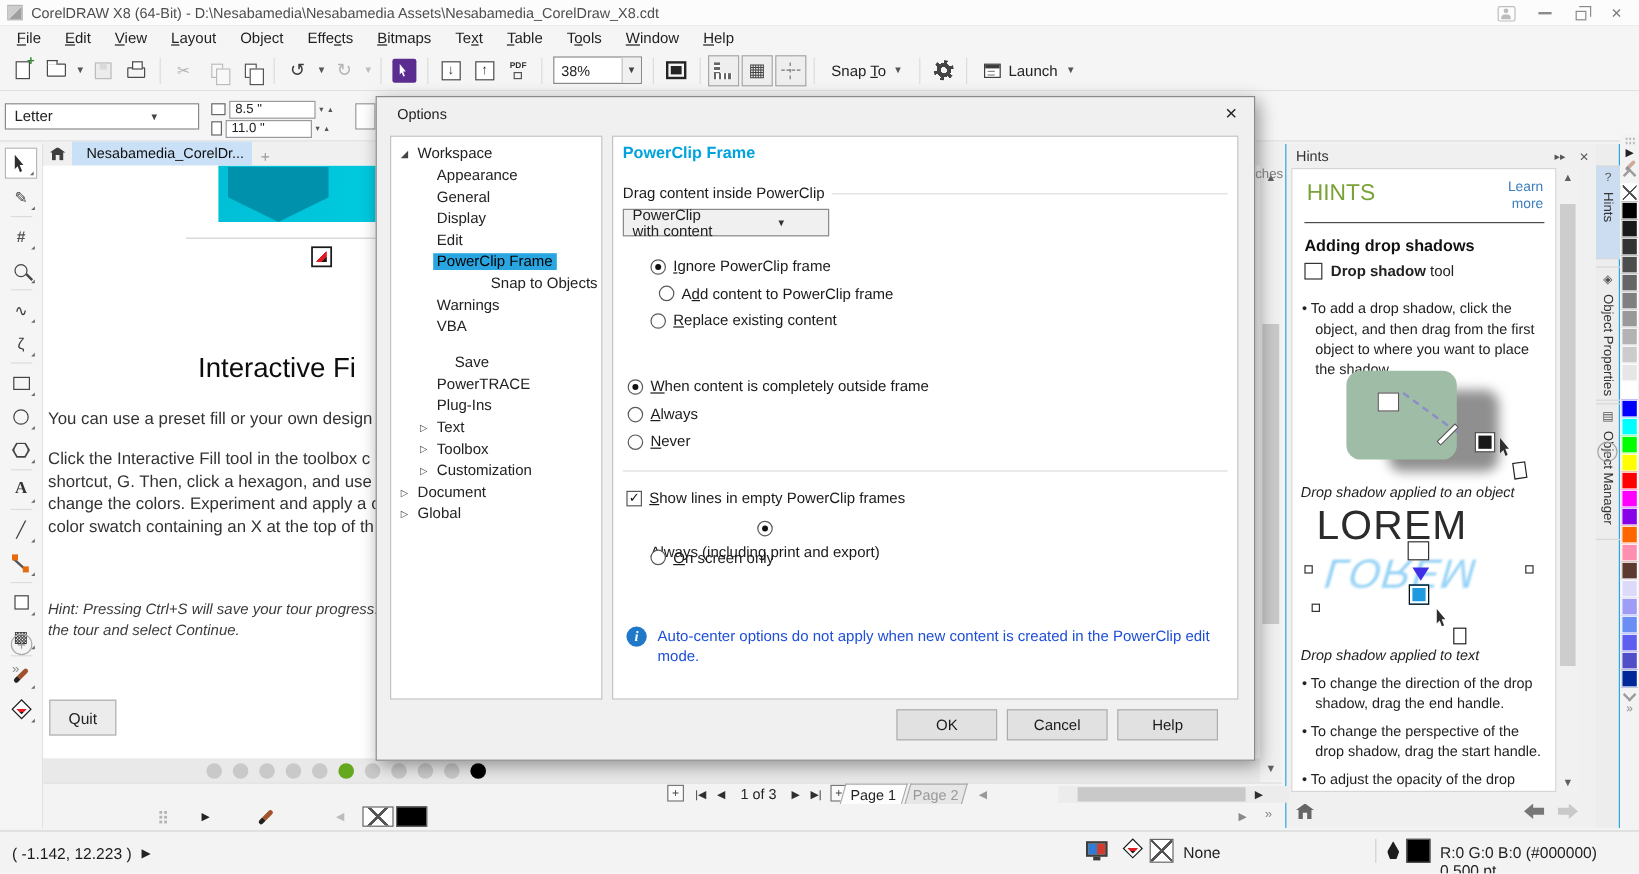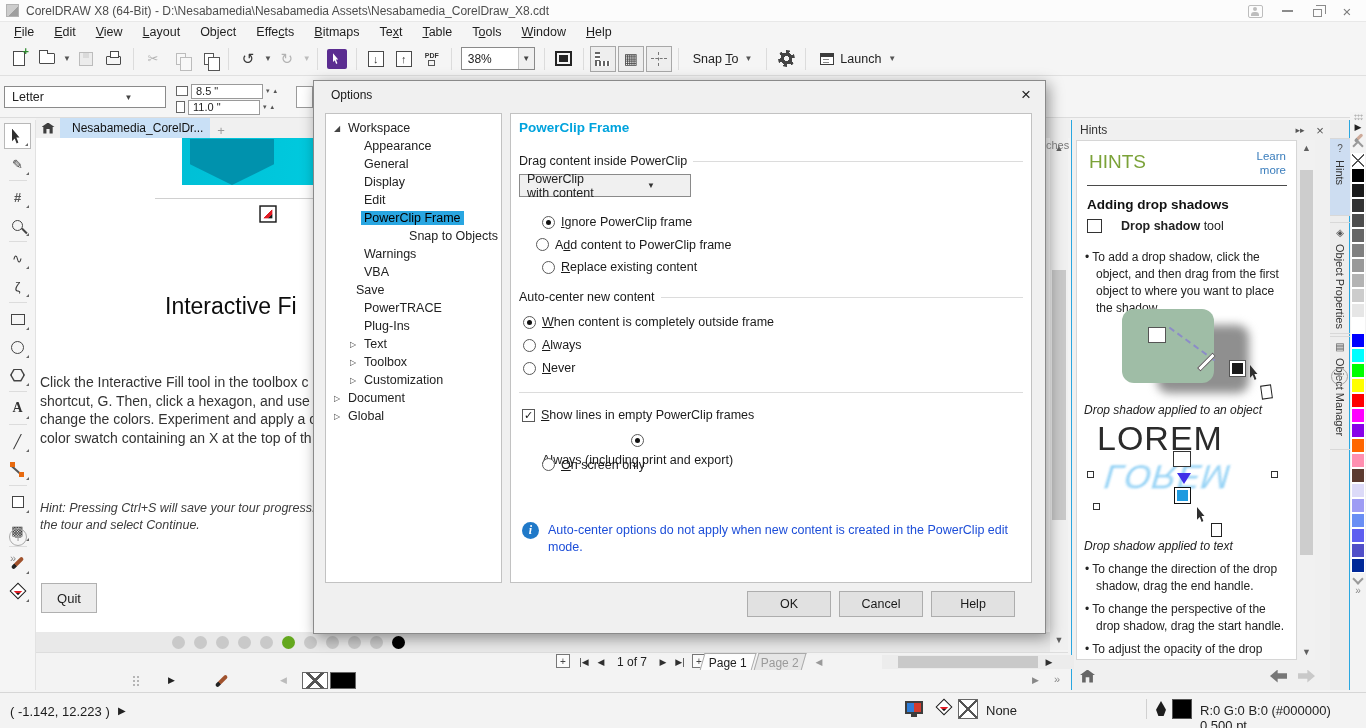--- a/index.html
+++ b/index.html
@@ -194,21 +194,21 @@
 
 #hints{position:absolute;left:1071px;top:120px;width:259px;height:570px;background:#f0f0f0;border-left:1px solid #2aa7e0;z-index:44}
 #hhdr{position:absolute;left:0;top:0;right:0;height:20px;display:flex;align-items:center}
 #hhdr .t{flex:1;padding-left:8px;font-size:12px;color:#333}
 #hhdr .ic{width:20px;text-align:center;color:#555;font-size:9px}
 #hcontent{position:absolute;left:4px;top:20px;width:221px;height:520px;background:#fff;border:1px solid #d6d6d6;overflow:hidden}
 #hbig{position:absolute;left:12px;top:10px;font-size:19px;color:#7ba238}
 #learn{position:absolute;right:10px;top:8px;width:56px;text-align:right;font-size:11.5px;line-height:14px;color:#3a7dbc}
 #hrule{position:absolute;left:10px;top:44px;width:200px;height:1px;background:#4a4a4a}
 #htopic{position:absolute;left:10px;top:56px;font-size:13.5px;font-weight:bold;color:#111}
-#htool{position:absolute;left:10px;top:78px;display:flex;align-items:center;gap:19px}
+#htool{position:absolute;left:10px;top:78px;display:flex;align-items:center;gap:7px}
 #htool .ds{width:15px;height:14px;border:1.6px solid #333;background:#fff;position:relative}
 #htool .ds::after{content:'';position:absolute;right:-5px;bottom:-5px;width:11px;height:11px;background:#555;z-index:-1}
 #htool .lb{font-size:12.5px}
 #hbullet1{position:absolute;left:8px;top:108px;width:206px;font-size:12px;line-height:17px;color:#222;padding-left:11px;text-indent:-11px}
 #hbullet1::before{content:'• '}
 
 #ill1{position:absolute;left:35px;top:168px;width:170px;height:92px}
 #ill1 .sh{position:absolute;left:45px;top:16px;width:92px;height:68px;background:#8f8f8f;border-radius:12px;filter:blur(5px)}
 #ill1 .sq{position:absolute;left:10px;top:0;width:92px;height:74px;background:#9fbda6;border-radius:12px}
 #ill1 .insq{position:absolute;left:36px;top:18px;width:18px;height:16px;background:#fff;border:1.5px solid #555}
@@ -471,20 +471,21 @@
     </div>
   <div id="tbplus">+</div>
   <div id="tbmore">»</div>
 
   <div id="canvas">
     <div id="banner"></div>
     <div id="hexagon"></div>
     <div id="docrule"></div>
     <span class="diamond fillico"></span>
     <div id="cheading">Interactive Fi</div>
+    <div id="introline">You can use a preset fill or your own design</div>
     <div id="bodylines">
         <div class="cl">Click the Interactive Fill tool in the toolbox c</div>
         <div class="cl">shortcut, G. Then, click a hexagon, and use t</div>
         <div class="cl">change the colors. Experiment and apply a c</div>
         <div class="cl">color swatch containing an X at the top of th</div>
       </div>
     <div id="hintlines">
         <div class="hl">Hint: Pressing Ctrl+S will save your tour progress. To</div>
         <div class="hl">the tour and select Continue.</div>
       </div>
@@ -510,21 +511,21 @@
   <div id="vscroll">
     <div class="sarrow" style="top:2px">▲</div>
     <div id="vthumb"></div>
     <div class="sarrow" style="bottom:2px">▼</div>
   </div>
 
   <div id="navrow">
     <div class="nitm addpg" style="left:520px">+</div>
     <div class="nitm" style="left:540px;width:16px;border-right:0">|◀</div>
     <div class="nitm" style="left:558px;width:14px">◀</div>
-    <div class="nitm" id="pagepos" style="left:574px;width:44px">1 of 7</div>
+    <div class="nitm" id="pagepos" style="left:574px;width:44px">1 of 3</div>
     <div class="nitm" style="left:620px;width:14px">▶</div>
     <div class="nitm" style="left:636px;width:16px">▶|</div>
     <div class="nitm addpg" style="left:656px">+</div>
     <div class="ptab" style="left:666px;width:52px">
         <span>Page 1</span>
       </div>
     <div class="ptab inact" style="left:720px;width:48px">
         <span>Page 2</span>
       </div>
     <div class="nitm" style="left:776px;width:14px;color:#9a9a9a">◀</div>
@@ -591,21 +592,21 @@
           <span class="tlb">Snap to Objects</span>
         </div>
         <div class="trow" style="padding-left: 24px;">
           <span class="tar"></span>
           <span class="tlb">Warnings</span>
         </div>
         <div class="trow" style="padding-left: 24px;">
           <span class="tar"></span>
           <span class="tlb">VBA</span>
         </div>
-        <div class="trow" style="padding-left: 16px;">
+        <div class="trow" style="padding-left: 39px; margin-top: 12px;">
           <span class="tar"></span>
           <span class="tlb">Save</span>
         </div>
         <div class="trow" style="padding-left: 24px;">
           <span class="tar"></span>
           <span class="tlb">PowerTRACE</span>
         </div>
         <div class="trow" style="padding-left: 24px;">
           <span class="tar"></span>
           <span class="tlb">Plug-Ins</span>
@@ -638,31 +639,28 @@
         </div>
       <div id="combo">
         <span>PowerClip with content</span>
         <span class="car">▼</span>
       </div>
       <div id="g1">
           <div class="rrow" style="left: 31px; top: 100px;">
             <span class="radio on"></span>
             <span class="rlbl"><u>I</u>gnore PowerClip frame</span>
           </div>
-          <div class="rrow" style="left: 25px; top: 122.5px; justify-content: space-between;">
+          <div class="rrow" style="left: 38px; top: 122.5px; justify-content: space-between;">
             <span class="radio"></span>
             <span class="rlbl">A<u>d</u>d content to PowerClip frame</span>
           </div>
           <div class="rrow" style="left: 31px; top: 145px;">
             <span class="radio"></span>
             <span class="rlbl"><u>R</u>eplace existing content</span>
           </div>
-        </div>
-      <div class="grouphdr" id="g2hdr">
-          <span>Auto-center new content</span>
         </div>
       <div id="g2">
           <div class="rrow" style="left: 12px; top: 200px;">
             <span class="radio on"></span>
             <span class="rlbl"><u>W</u>hen content is completely outside frame</span>
           </div>
           <div class="rrow" style="left: 12px; top: 223px;">
             <span class="radio"></span>
             <span class="rlbl"><u>A</u>lways</span>
           </div>

